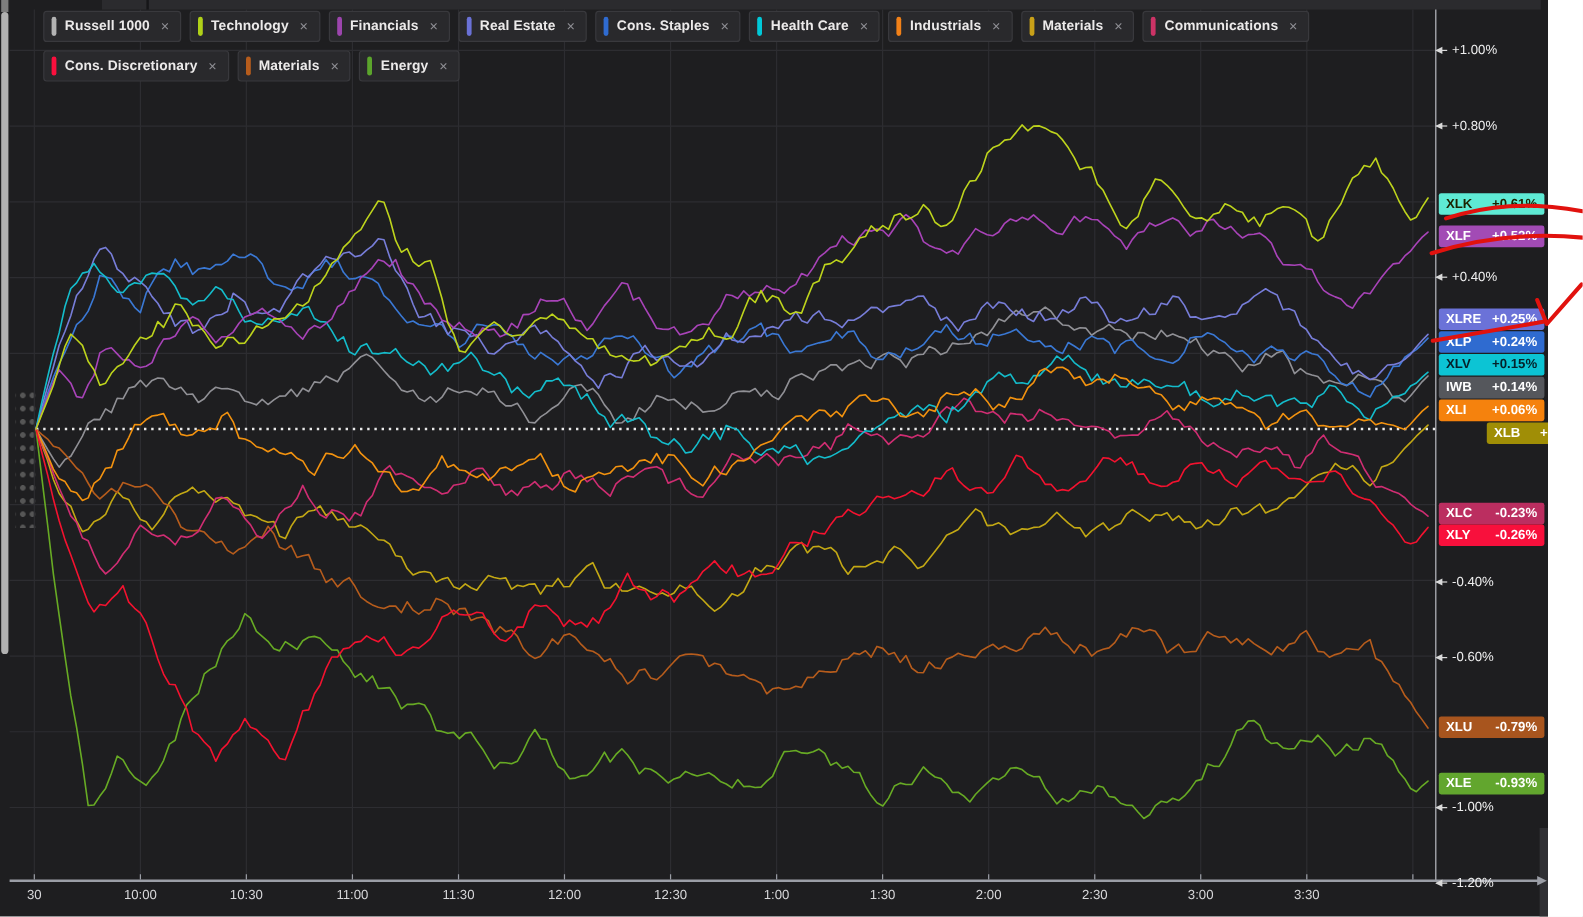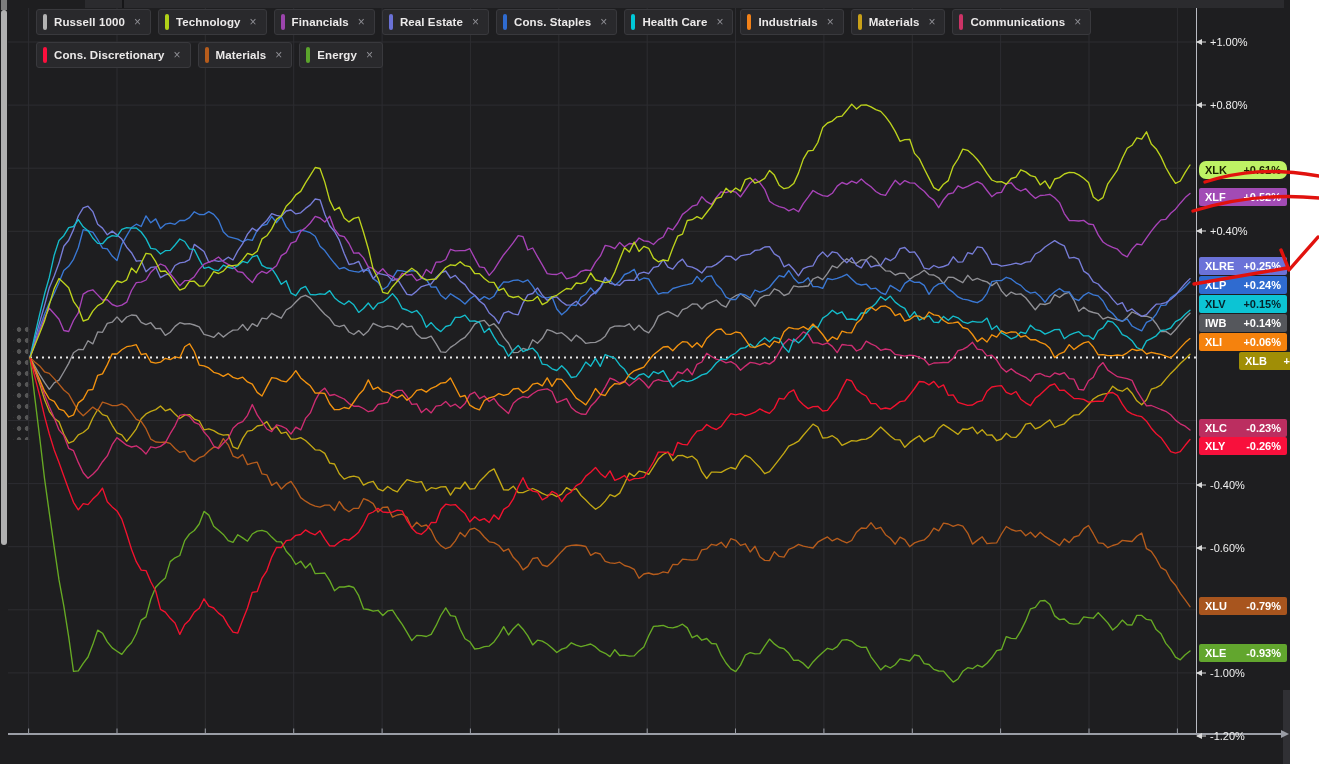--- a/index.html
+++ b/index.html
@@ -189,21 +189,21 @@
         </g>
       </svg>
     <div id="price-axis">
         <div class="tick-label" style="top: 34px;">+1.00%</div>
         <div class="tick-label" style="top: 97px;">+0.80%</div>
         <div class="tick-label" style="top: 223px;">+0.40%</div>
         <div class="tick-label" style="top: 477px;">-0.40%</div>
         <div class="tick-label" style="top: 540px;">-0.60%</div>
         <div class="tick-label" style="top: 665px;">-1.00%</div>
         <div class="tick-label" style="top: 728px;">-1.20%</div>
-        <div class="badge" style="top: 153px; background: #bef264; color: rgb(28, 36, 0); border-radius: 7px;">
+        <div class="badge" style="top: 153px; background: #5eead4; color: rgb(28, 36, 0);">
           <span>XLK</span>
           <span>+0.61%</span>
         </div>
         <div class="badge" style="top: 180px; background: rgb(162, 75, 181); color: rgb(255, 255, 255);">
           <span>XLF</span>
           <span>+0.52%</span>
         </div>
         <div class="badge" style="top: 249px; background: rgb(107, 114, 216); color: rgb(255, 255, 255);">
           <span>XLRE</span>
           <span>+0.25%</span>
@@ -237,20 +237,35 @@
           <span>-0.26%</span>
         </div>
         <div class="badge" style="top: 589px; background: rgb(168, 85, 30); color: rgb(255, 255, 255);">
           <span>XLU</span>
           <span>-0.79%</span>
         </div>
         <div class="badge" style="top: 636px; background: rgb(98, 166, 46); color: rgb(255, 255, 255);">
           <span>XLE</span>
           <span>-0.93%</span>
         </div>
+      </div>
+    <div id="time-axis">
+        <div class="time-label" style="left: 28.6px;">30</div>
+        <div class="time-label" style="left: 117px;">10:00</div>
+        <div class="time-label" style="left: 205.3px;">10:30</div>
+        <div class="time-label" style="left: 293.7px;">11:00</div>
+        <div class="time-label" style="left: 382.1px;">11:30</div>
+        <div class="time-label" style="left: 470.4px;">12:00</div>
+        <div class="time-label" style="left: 558.8px;">12:30</div>
+        <div class="time-label" style="left: 647.2px;">1:00</div>
+        <div class="time-label" style="left: 735.5px;">1:30</div>
+        <div class="time-label" style="left: 823.9px;">2:00</div>
+        <div class="time-label" style="left: 912.3px;">2:30</div>
+        <div class="time-label" style="left: 1000.6px;">3:00</div>
+        <div class="time-label" style="left: 1089px;">3:30</div>
       </div>
     <div id="right-scroll"></div>
   </div>
   <svg id="annot" width="1319" height="764">
       <path d="M 1205 182 C 1240 171 1272 168 1319 176" fill="none" stroke="#e1120e" stroke-width="3.4" stroke-linecap="round" stroke-linejoin="round"></path>
       <path d="M 1193 211 C 1225 201 1268 193 1319 198" fill="none" stroke="#e1120e" stroke-width="3.4" stroke-linecap="round" stroke-linejoin="round"></path>
       <path d="M 1194 284 C 1228 278 1258 273 1287 268" fill="none" stroke="#e1120e" stroke-width="3.4" stroke-linecap="round" stroke-linejoin="round"></path>
       <path d="M 1281 250 L 1289 270 L 1318 237" fill="none" stroke="#e1120e" stroke-width="3.4" stroke-linecap="round" stroke-linejoin="round"></path>
     </svg>
 </div>

